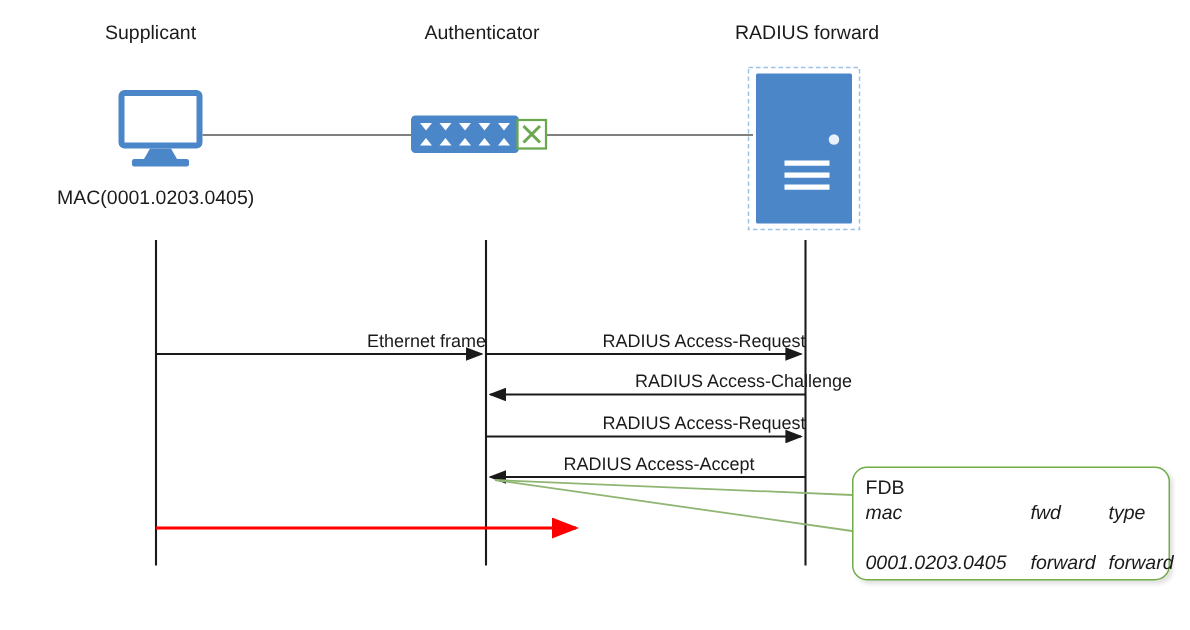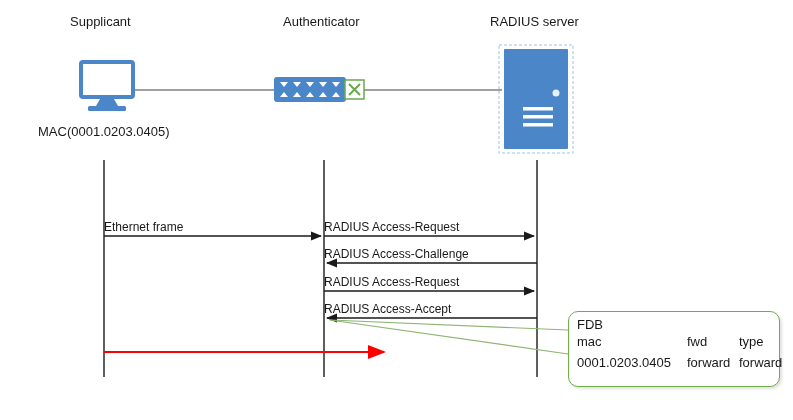--- a/index.html
+++ b/index.html
@@ -10,21 +10,21 @@
     font-family:"Liberation Sans", sans-serif;
     color:#1a1a1a;
     overflow:hidden;
     margin-left:34px;
   }
   svg.layer{position:absolute;left:0;top:0;}
   .lbl{position:absolute;font-size:13px;white-space:nowrap;}
   .msg-label{
     position:absolute;
     font-size:12px;
-    text-align:left;
+    text-align:right;
     white-space:nowrap;
   }
   .actual-label{
     position:absolute;
     left:358px;top:344px;
     font-size:15px;
     white-space:nowrap;
   }
   .callout{
     position:absolute;
@@ -35,21 +35,22 @@
     border:1.5px solid #70ad47;
     border-radius:10px;
     box-shadow:2px 2px 3px rgba(0,0,0,0.12);
     padding:5px 8px;
     font-size:13px;
   }
   .callout .title{margin-bottom:2px;}
   .fdb-grid{
     display:grid;
     grid-template-columns:110px 52px 1fr;
-    row-gap:6px;
+    row-gap:18px;
+    font-style:italic;
   }
   .fdb-grid span{white-space:nowrap;}
 </style>
 </head>
 <body>
 
 <div class="canvas">
 
   <svg class="layer" width="793" height="420" viewBox="0 0 793 420">
     <defs>
@@ -114,21 +115,21 @@
     <g>
       <line x1="534" y1="330" x2="296" y2="320" stroke="#8fb573" stroke-width="1.2"></line>
       <line x1="534" y1="354" x2="296" y2="320" stroke="#8fb573" stroke-width="1.2"></line>
     </g>
 
     <line x1="70" y1="352" x2="350" y2="352" stroke="#ff0000" stroke-width="2" marker-end="url(#arrowRed)"></line>
   </svg>
 
   <div class="lbl" style="left:36px;top:14px;">Supplicant</div>
   <div class="lbl" style="left:249px;top:14px;text-align:center;">Authenticator</div>
-  <div class="lbl" style="left:456px;top:14px;">RADIUS server</div>
+  <div class="lbl" style="left:456px;top:14px;">RADIUS forward</div>
 
   <div class="lbl" style="left:4px;top:124px;">MAC(0001.0203.0405)</div>
 
   <div class="msg-label" style="left:70px;top:220px;width:220px;">Ethernet frame</div>
   <div class="msg-label" style="left:290px;top:220px;width:213px;">RADIUS Access-Request</div>
   <div class="msg-label" style="left:290px;top:247px;width:244px;">RADIUS Access-Challenge</div>
   <div class="msg-label" style="left:290px;top:275px;width:213px;">RADIUS Access-Request</div>
   <div class="msg-label" style="left:290px;top:302px;width:179px;">RADIUS Access-Accept</div>
 
 

